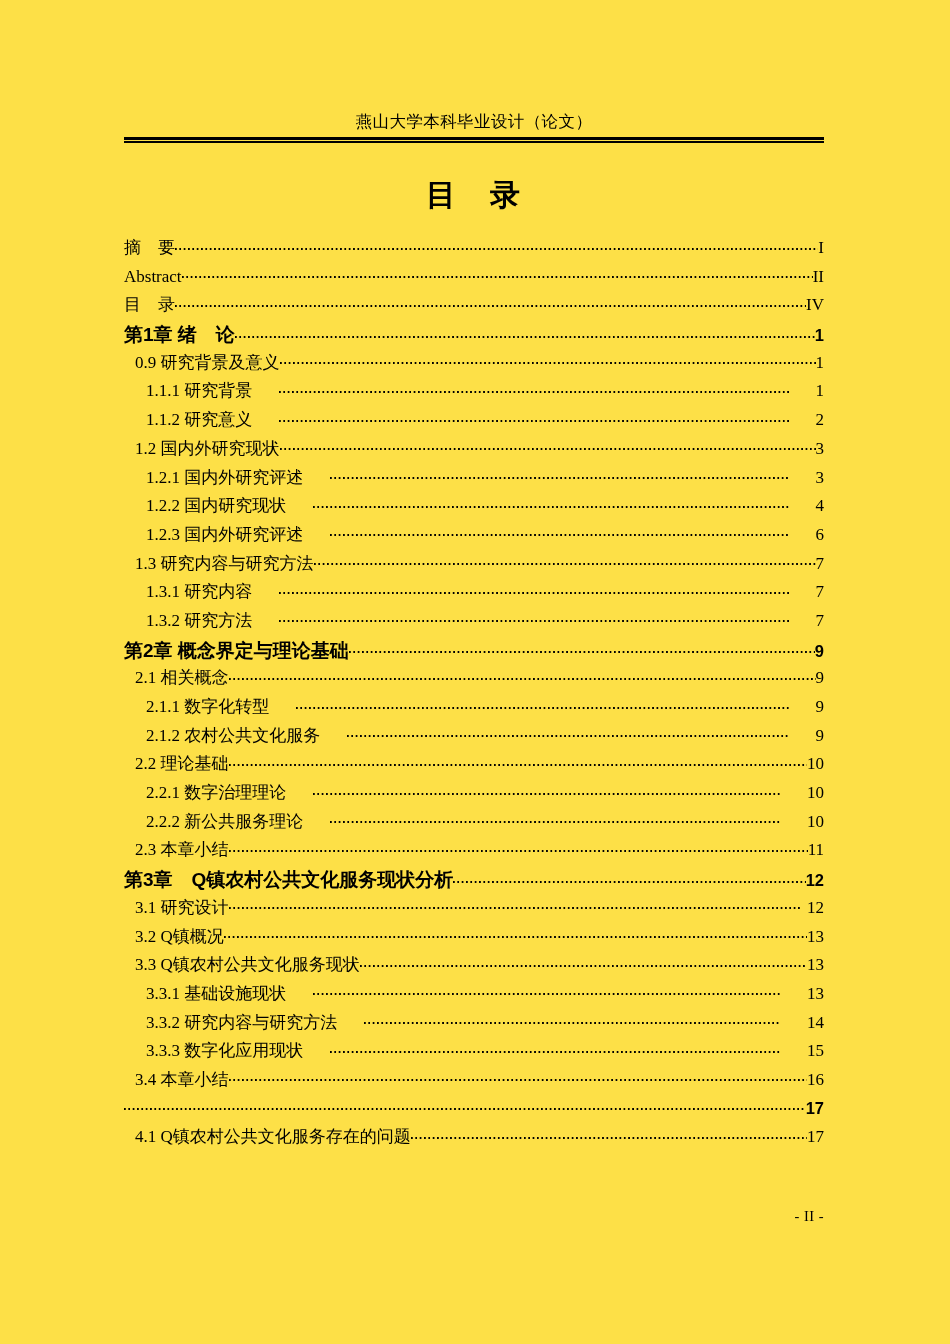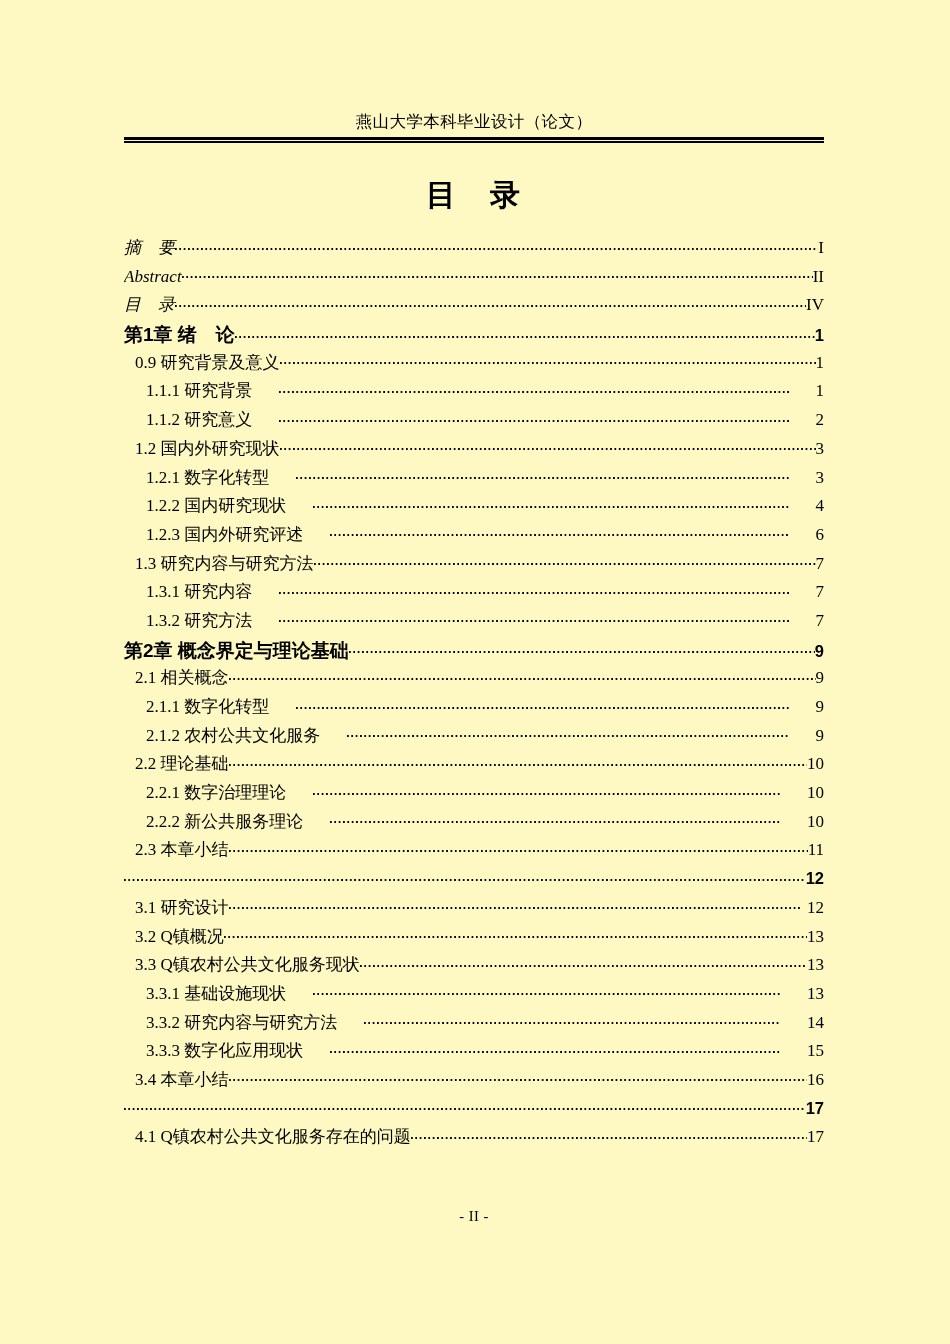--- a/index.html
+++ b/index.html
@@ -8,21 +8,21 @@
     background: #ffffff;
   }
   body {
     font-family: "Liberation Serif", "DejaVu Serif", serif;
     color: #000000;
   }
   .page {
     position: relative;
     width: 950px;
     height: 1344px;
-    background: #fef9c3;
+    background: #fde047;
     overflow: hidden;
   }
   
   .header {
     position: absolute;
     left: 124px;
     top: 112px;
     width: 700px;
     text-align: center;
   }
@@ -118,30 +118,30 @@
     font-family: "Liberation Sans", "DejaVu Sans", sans-serif;
     font-weight: bold;
     font-size: 19px;
   }
   .chapter .pageno {
     font-family: "Liberation Sans", "DejaVu Sans", sans-serif;
     font-weight: bold;
     font-size: 16.5px;
   }
   
-  .front .label { font-size: 17px; font-style: italic; }
+  .front .label { font-size: 17px; }
   
   .gap .pageno { padding-left: 6px; }
   
   .footer {
     position: absolute;
     left: 124px;
     top: 1208px;
     width: 700px;
-    text-align: center;
+    text-align: right;
     font-size: 14.5px;
     letter-spacing: 0.5px;
   }
 </style>
 </head>
 <body>
 
 <div class="page">
 
   <div class="header">
@@ -189,21 +189,21 @@
         <span class="label">1.1.2 研究意义</span>
         <span class="leader"></span>
         <span class="pageno">2</span>
       </div>
       <div class="toc-entry lvl2">
         <span class="label">1.2 国内外研究现状</span>
         <span class="leader"></span>
         <span class="pageno">3</span>
       </div>
       <div class="toc-entry lvl3">
-        <span class="label">1.2.1 数字化转型</span>
+        <span class="label">1.2.1 国内外研究评述</span>
         <span class="leader"></span>
         <span class="pageno">3</span>
       </div>
       <div class="toc-entry lvl3">
         <span class="label">1.2.2 国内研究现状</span>
         <span class="leader"></span>
         <span class="pageno">4</span>
       </div>
       <div class="toc-entry lvl3">
         <span class="label">1.2.3 国内外研究评述</span>
@@ -259,20 +259,21 @@
         <span class="label">2.2.2 新公共服务理论</span>
         <span class="leader"></span>
         <span class="pageno">10</span>
       </div>
       <div class="toc-entry lvl2">
         <span class="label">2.3 本章小结</span>
         <span class="leader"></span>
         <span class="pageno">11</span>
       </div>
       <div class="toc-entry lvl1 chapter">
+        <span class="label">第3章　Q镇农村公共文化服务现状分析</span>
         <span class="leader"></span>
         <span class="pageno">12</span>
       </div>
       <div class="toc-entry lvl2 gap">
         <span class="label">3.1 研究设计</span>
         <span class="leader"></span>
         <span class="pageno">12</span>
       </div>
       <div class="toc-entry lvl2">
         <span class="label">3.2 Q镇概况</span>

